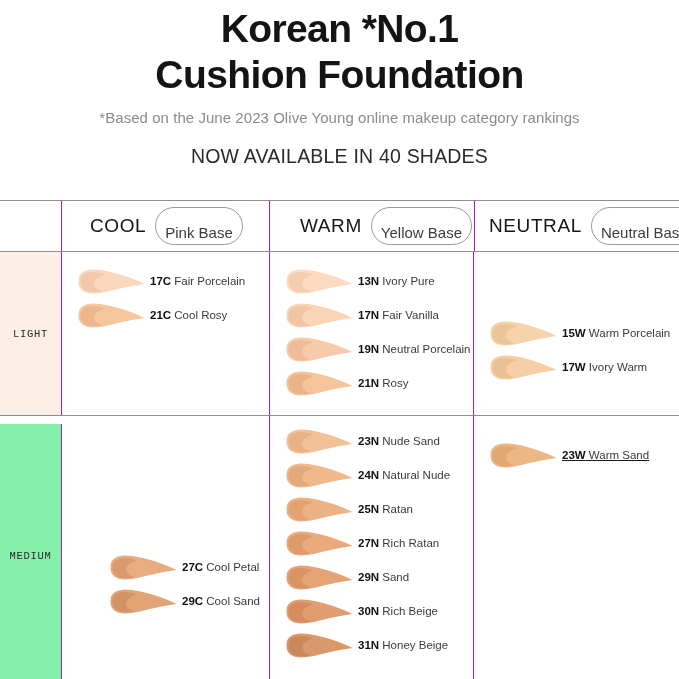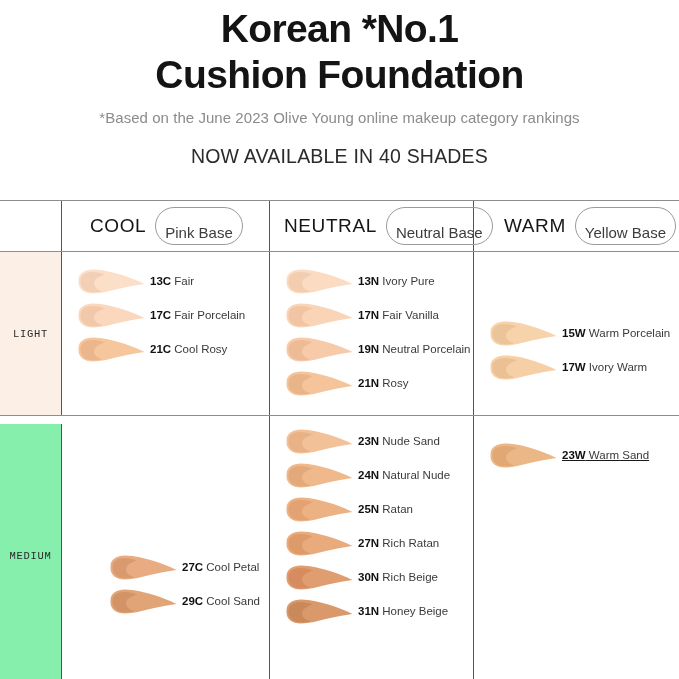--- a/index.html
+++ b/index.html
@@ -170,53 +170,44 @@
   <div class="chart-row row-head">
     <div class="cell c-label"></div>
 
     <div class="cell c-cool hdr-cool">
       <div class="hdr-inner">
         <span class="hdr-name">COOL</span>
         <span class="pill">Pink Base</span>
       </div>
     </div>
 
+    <div class="cell c-warm hdr-warm">
+      <div class="hdr-inner">
+        <span class="hdr-name">WARM</span>
+        <span class="pill">Yellow Base</span>
+      </div>
+    </div>
+
     <div class="cell c-neut hdr-neut">
       <div class="hdr-inner">
         <span class="hdr-name">NEUTRAL</span>
         <span class="pill">Neutral Base</span>
       </div>
     </div>
-
-    <div class="cell c-warm hdr-warm">
-      <div class="hdr-inner">
-        <span class="hdr-name">WARM</span>
-        <span class="pill">Yellow Base</span>
-      </div>
-    </div>
   </div>
 
   <div class="chart-row row-light">
     <div class="cell c-label">
       <div class="lbl-txt">LIGHT</div>
     </div>
     <div class="cell c-cool">
       <div class="shades">
           <div class="shade">
             <span class="swatch">
               <svg viewBox="0 0 72 27" width="72" height="27">
-                <path d="M4.5 12.5 C4.5 5 11 1.5 19 1.5 C29 1.5 38 4 48 7 C56 9.6 64 12.6 70.5 16 C62 17.2 54 18.6 46 20.6 C36 23.1 27 25.5 19 25.5 C10 25.5 4.5 21 4.5 14.5 Z" fill="#fbdfc9"></path>
-                <path d="M6.5 12.8 C6.5 7.2 11.5 4 18.5 4 C23 4 27 5 31 6.3 C25 8.2 20 11.4 20 15.6 C20 19.4 23.5 22 28.5 23.2 C25 23.9 22 24.2 19 24.2 C11 24.2 6.5 19.6 6.5 14.2 Z" fill="#f0cdb2" opacity="0.85"></path>
-              </svg>
-            </span>
-            <span class="shade-text"><span class="shade-code">13C</span><span class="shade-name"> Fair</span></span>
-          </div>
-          <div class="shade">
-            <span class="swatch">
-              <svg viewBox="0 0 72 27" width="72" height="27">
                 <path d="M4.5 12.5 C4.5 5 11 1.5 19 1.5 C29 1.5 38 4 48 7 C56 9.6 64 12.6 70.5 16 C62 17.2 54 18.6 46 20.6 C36 23.1 27 25.5 19 25.5 C10 25.5 4.5 21 4.5 14.5 Z" fill="#fad7bd"></path>
                 <path d="M6.5 12.8 C6.5 7.2 11.5 4 18.5 4 C23 4 27 5 31 6.3 C25 8.2 20 11.4 20 15.6 C20 19.4 23.5 22 28.5 23.2 C25 23.9 22 24.2 19 24.2 C11 24.2 6.5 19.6 6.5 14.2 Z" fill="#efc5a6" opacity="0.85"></path>
               </svg>
             </span>
             <span class="shade-text"><span class="shade-code">17C</span><span class="shade-name"> Fair Porcelain</span></span>
           </div>
           <div class="shade">
             <span class="swatch">
               <svg viewBox="0 0 72 27" width="72" height="27">
                 <path d="M4.5 12.5 C4.5 5 11 1.5 19 1.5 C29 1.5 38 4 48 7 C56 9.6 64 12.6 70.5 16 C62 17.2 54 18.6 46 20.6 C36 23.1 27 25.5 19 25.5 C10 25.5 4.5 21 4.5 14.5 Z" fill="#f6c69c"></path>
@@ -351,20 +342,29 @@
               <svg viewBox="0 0 72 27" width="72" height="27">
                 <path d="M4.5 12.5 C4.5 5 11 1.5 19 1.5 C29 1.5 38 4 48 7 C56 9.6 64 12.6 70.5 16 C62 17.2 54 18.6 46 20.6 C36 23.1 27 25.5 19 25.5 C10 25.5 4.5 21 4.5 14.5 Z" fill="#e9ab7c"></path>
                 <path d="M6.5 12.8 C6.5 7.2 11.5 4 18.5 4 C23 4 27 5 31 6.3 C25 8.2 20 11.4 20 15.6 C20 19.4 23.5 22 28.5 23.2 C25 23.9 22 24.2 19 24.2 C11 24.2 6.5 19.6 6.5 14.2 Z" fill="#dc9867" opacity="0.85"></path>
               </svg>
             </span>
             <span class="shade-text"><span class="shade-code">27N</span><span class="shade-name"> Rich Ratan</span></span>
           </div>
           <div class="shade">
             <span class="swatch">
               <svg viewBox="0 0 72 27" width="72" height="27">
+                <path d="M4.5 12.5 C4.5 5 11 1.5 19 1.5 C29 1.5 38 4 48 7 C56 9.6 64 12.6 70.5 16 C62 17.2 54 18.6 46 20.6 C36 23.1 27 25.5 19 25.5 C10 25.5 4.5 21 4.5 14.5 Z" fill="#e5a476"></path>
+                <path d="M6.5 12.8 C6.5 7.2 11.5 4 18.5 4 C23 4 27 5 31 6.3 C25 8.2 20 11.4 20 15.6 C20 19.4 23.5 22 28.5 23.2 C25 23.9 22 24.2 19 24.2 C11 24.2 6.5 19.6 6.5 14.2 Z" fill="#d89161" opacity="0.85"></path>
+              </svg>
+            </span>
+            <span class="shade-text"><span class="shade-code">29N</span><span class="shade-name"> Sand</span></span>
+          </div>
+          <div class="shade">
+            <span class="swatch">
+              <svg viewBox="0 0 72 27" width="72" height="27">
                 <path d="M4.5 12.5 C4.5 5 11 1.5 19 1.5 C29 1.5 38 4 48 7 C56 9.6 64 12.6 70.5 16 C62 17.2 54 18.6 46 20.6 C36 23.1 27 25.5 19 25.5 C10 25.5 4.5 21 4.5 14.5 Z" fill="#e09d70"></path>
                 <path d="M6.5 12.8 C6.5 7.2 11.5 4 18.5 4 C23 4 27 5 31 6.3 C25 8.2 20 11.4 20 15.6 C20 19.4 23.5 22 28.5 23.2 C25 23.9 22 24.2 19 24.2 C11 24.2 6.5 19.6 6.5 14.2 Z" fill="#d38a5c" opacity="0.85"></path>
               </svg>
             </span>
             <span class="shade-text"><span class="shade-code">30N</span><span class="shade-name"> Rich Beige</span></span>
           </div>
           <div class="shade">
             <span class="swatch">
               <svg viewBox="0 0 72 27" width="72" height="27">
                 <path d="M4.5 12.5 C4.5 5 11 1.5 19 1.5 C29 1.5 38 4 48 7 C56 9.6 64 12.6 70.5 16 C62 17.2 54 18.6 46 20.6 C36 23.1 27 25.5 19 25.5 C10 25.5 4.5 21 4.5 14.5 Z" fill="#d9996b"></path>

